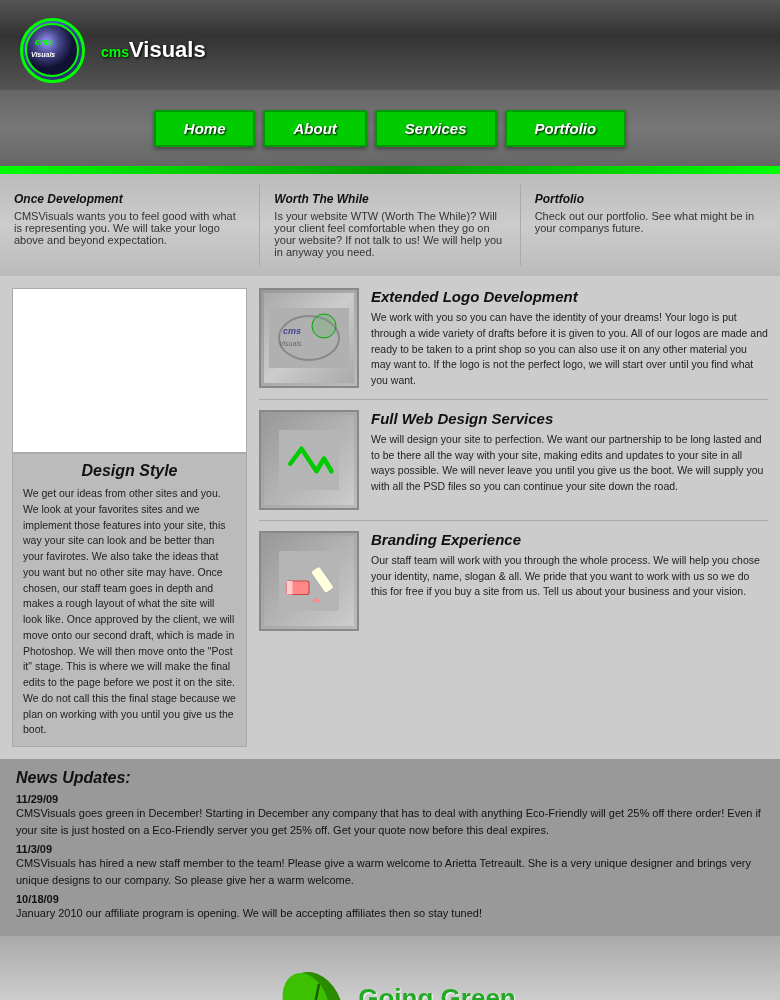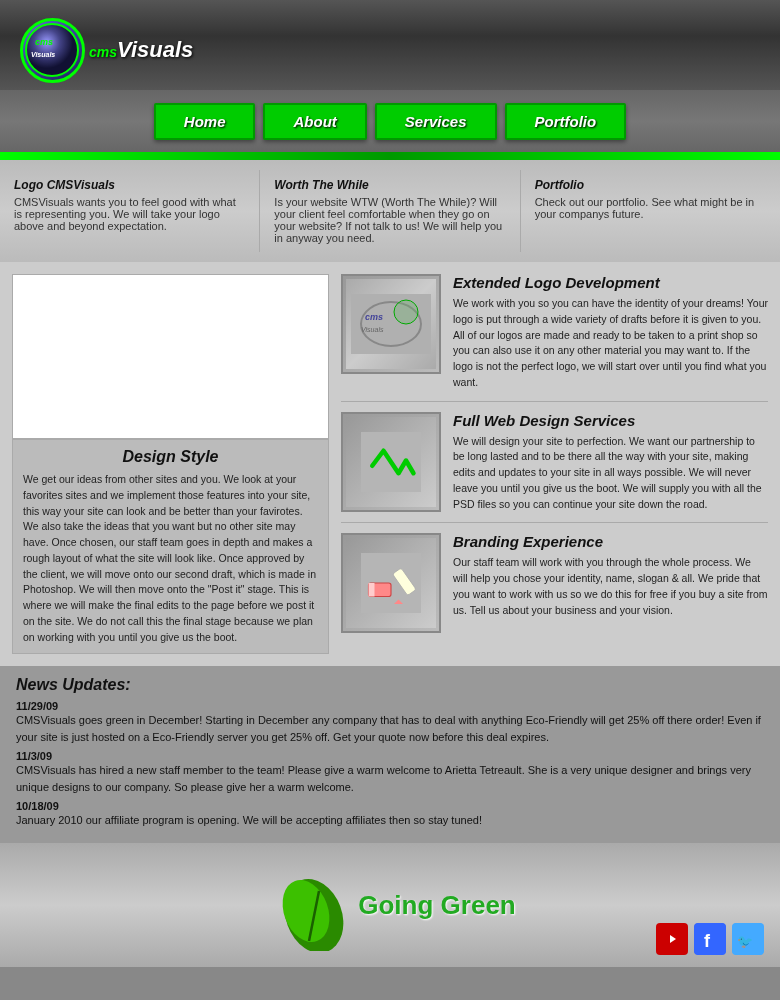--- a/index.html
+++ b/index.html
@@ -25,36 +25,35 @@
       display: flex;
       align-items: center;
       justify-content: center;
       font-size: 11px;
       font-weight: bold;
       color: #fff;
       border: 3px solid #0f0;
     }
     .logo-text {
       font-size: 22px;
-      font-style: italic;
       font-weight: bold;
       color: #fff;
-      margin-left: 4px;
+      margin-left: 16px;
       text-shadow: 1px 1px 3px #000;
     }
     .logo-text span { color: #0f0; }
 
     
     #navbar {
       background: linear-gradient(180deg, #666 0%, #777 50%, #666 100%);
       padding: 0;
       display: flex;
       justify-content: center;
       align-items: center;
-      height: 62px;
+      height: 76px;
       gap: 0;
     }
     .nav-btn {
       background: #0c0;
       color: #fff;
       font-size: 15px;
       font-style: italic;
       font-weight: bold;
       padding: 8px 28px;
       border: 2px solid #090;
@@ -97,21 +96,21 @@
     
     #main-content {
       background: #ccc;
       display: flex;
       padding: 12px;
       gap: 12px;
     }
 
     
     #left-panel {
-      width: 317px;
+      width: 235px;
       flex-shrink: 0;
     }
     #design-img-area {
       width: 100%;
       height: 165px;
       background: #fff;
       border: 1px solid #aaa;
       display: flex;
       align-items: center;
       justify-content: center;
@@ -281,21 +280,21 @@
   <a class="nav-btn">Home</a>
   <a class="nav-btn">About</a>
   <a class="nav-btn">Services</a>
   <a class="nav-btn">Portfolio</a>
 </div>
 
 <div id="accent-bar"></div>
 
 <div id="services-strip">
   <div class="strip-item">
-    <h3>Logo CMSVisuals</h3>
+    <h3>Once Development</h3>
     <p>CMSVisuals wants you to feel good with what is representing you. We will take your logo above and beyond expectation.</p>
   </div>
   <div class="strip-item">
     <h3>Worth The While</h3>
     <p>Is your website WTW (Worth The While)? Will your client feel comfortable when they go on your website? If not talk to us! We will help you in anyway you need.</p>
   </div>
   <div class="strip-item">
     <h3>Portfolio</h3>
     <p>Check out our portfolio. See what might be in your companys future.</p>
   </div>

